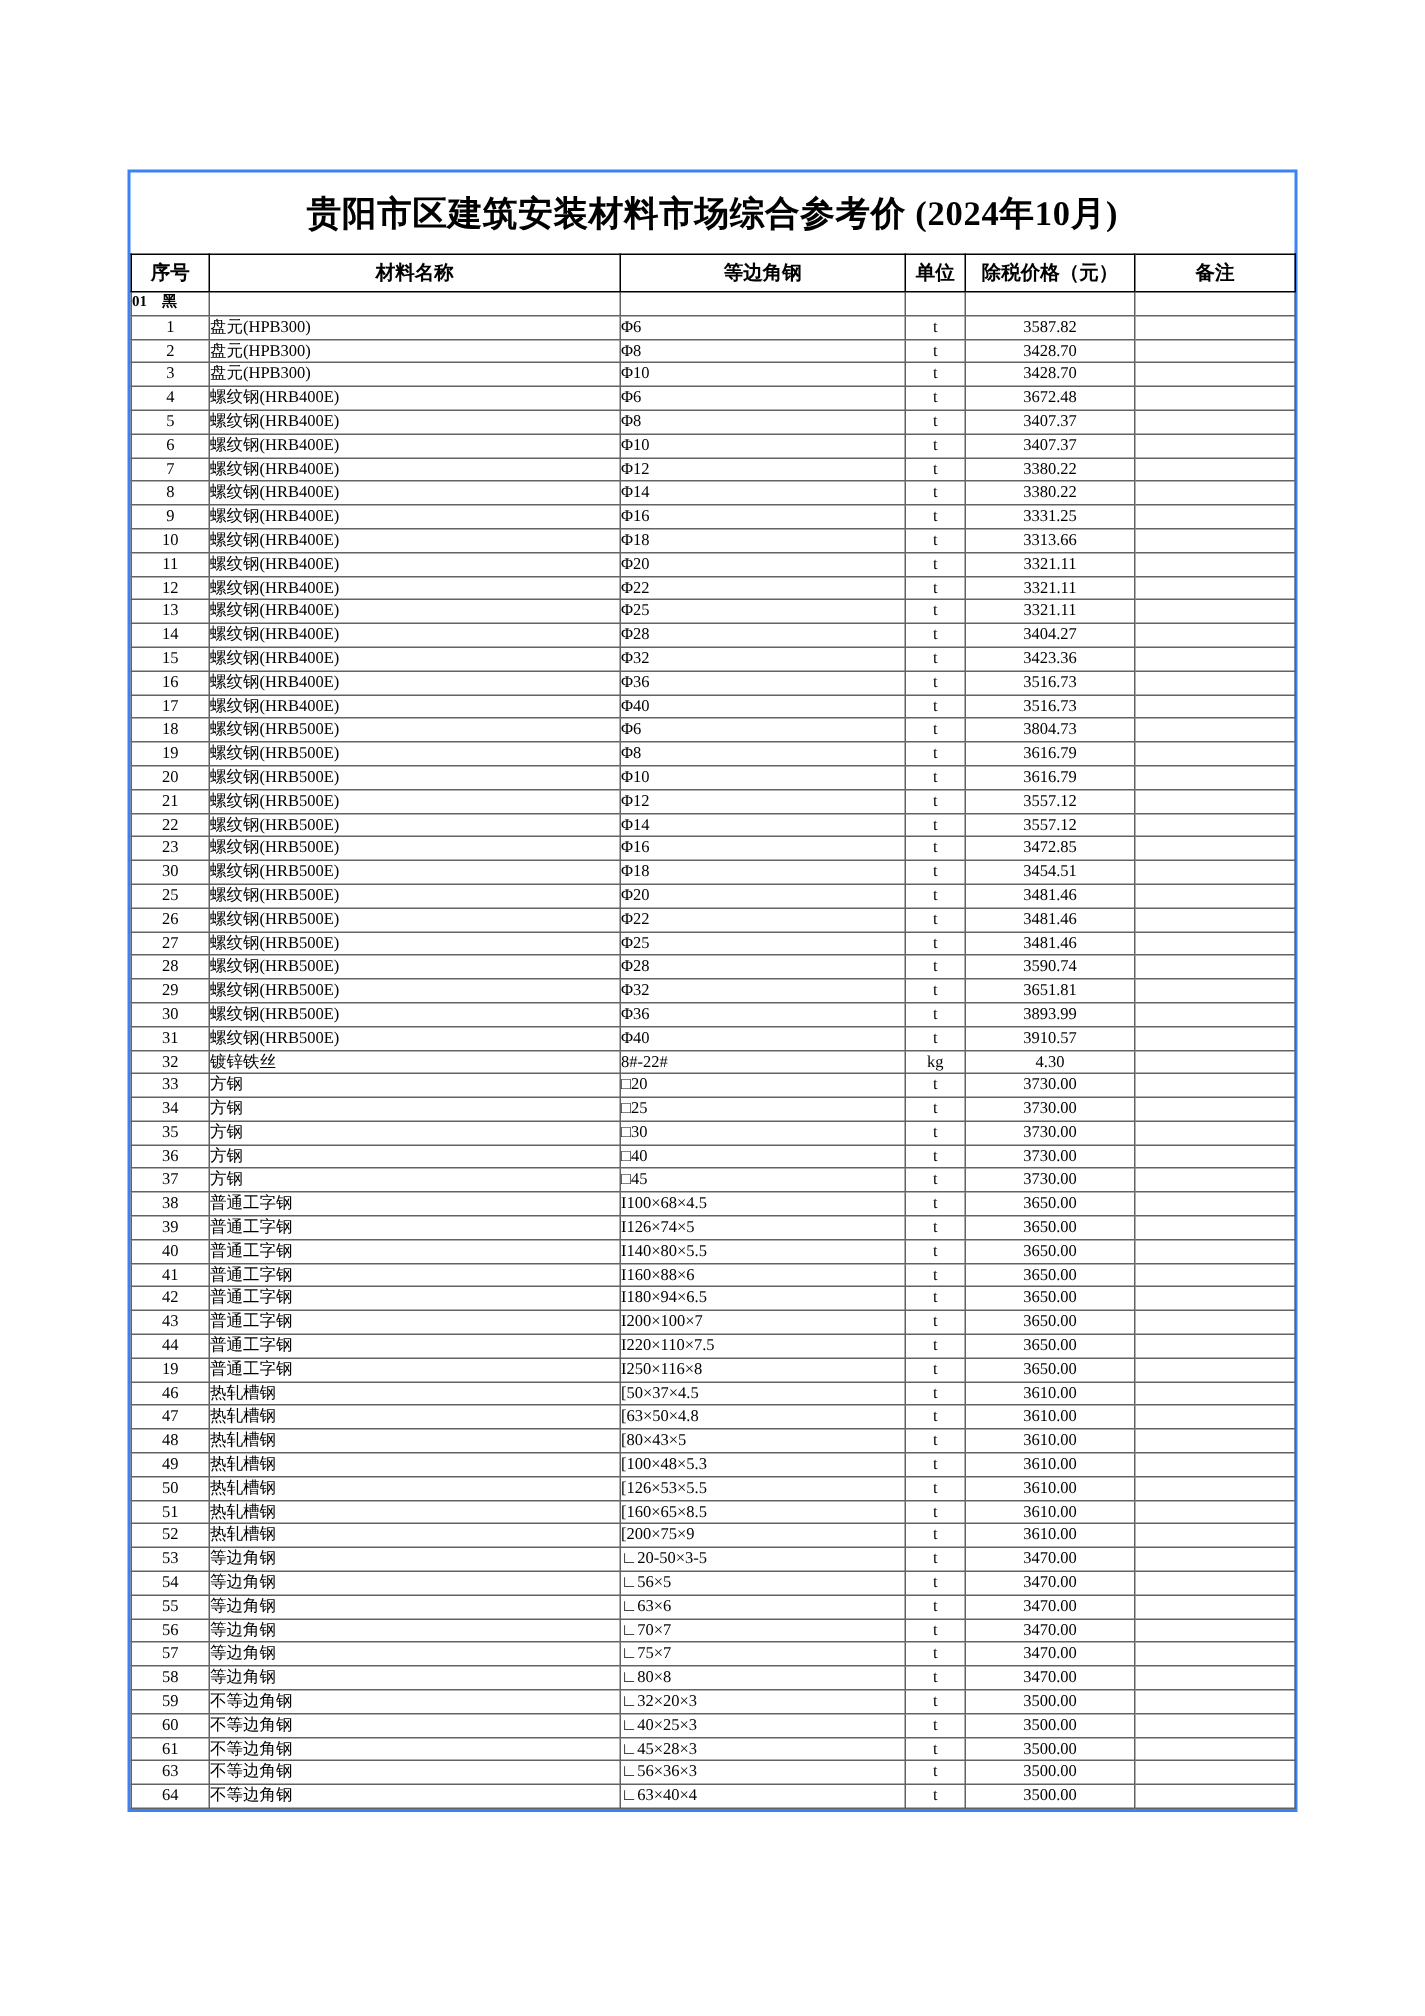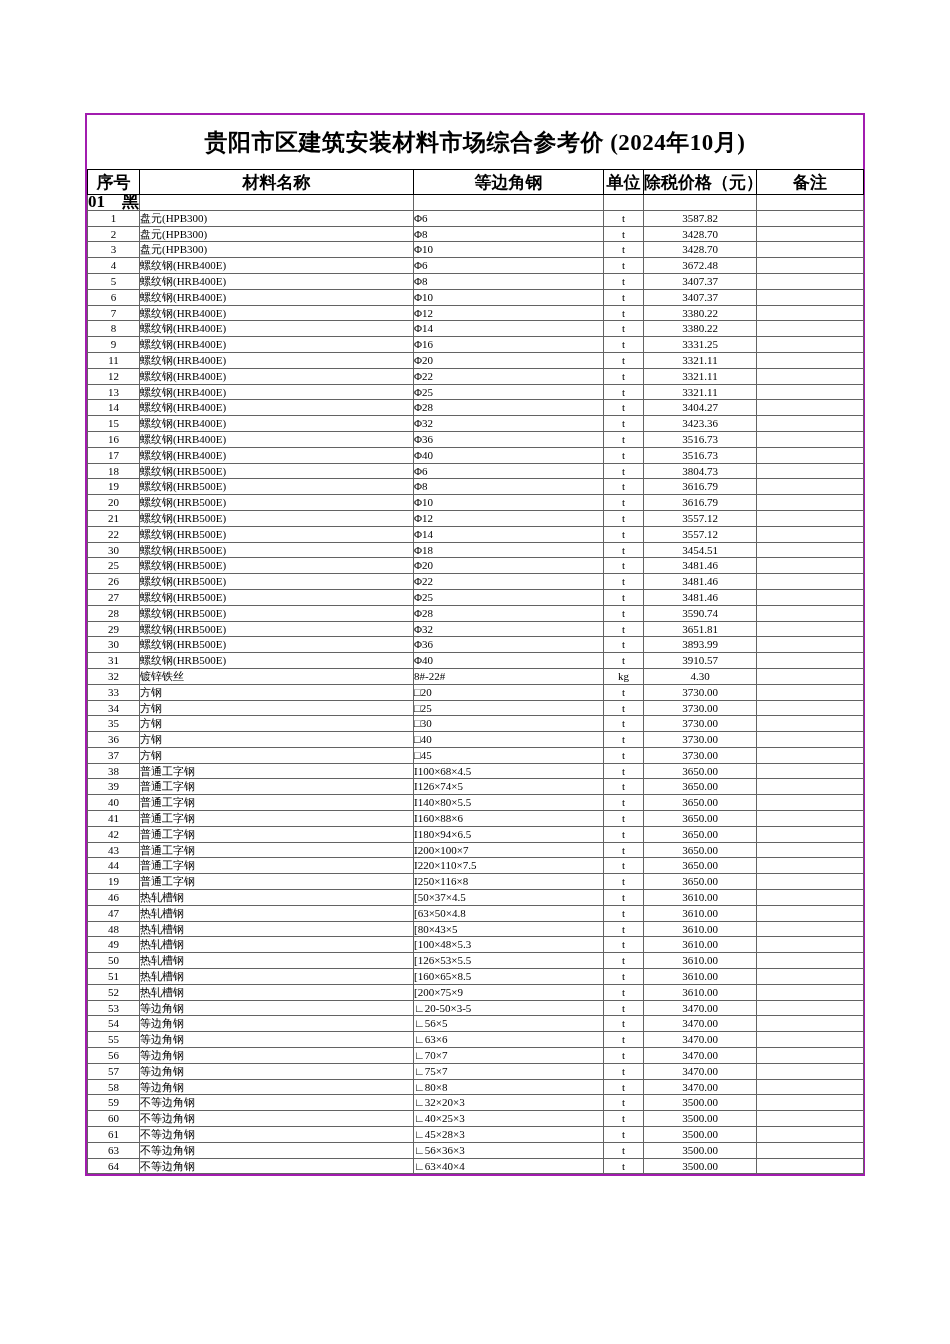--- a/index.html
+++ b/index.html
@@ -5,41 +5,41 @@
   html,body{margin:0;padding:0;background:#ffffff;}
   body{
     width:950px;height:1344px;position:relative;
     font-family:"Liberation Serif","DejaVu Serif",serif;
     color:#000;
     -webkit-font-smoothing:antialiased;
   }
   .sheet{position:absolute;left:0;top:0;width:950px;height:1344px;background:#fff;overflow:hidden;}
   .doc{
     position:absolute;left:85px;top:113px;width:776px;
-    border:2px solid #a21caf;background:#fff;
+    border:2px solid #3b82f6;background:#fff;
   }
   .title-band{
     height:54px;display:flex;align-items:center;justify-content:center;
     font-size:23px;font-weight:bold;letter-spacing:0.5px;
     white-space:nowrap;overflow:hidden;
   }
   table.price-table{
     border-collapse:collapse;width:100%;table-layout:fixed;
   }
   table.price-table th{
     border:1px solid #000;border-top:1.5px solid #000;
-    font-weight:bold;font-size:17px;height:24px;padding:0;
+    font-weight:bold;font-size:13px;height:24px;padding:0;
     text-align:center;white-space:nowrap;overflow:hidden;
   }
   table.price-table td{
     border:1px solid #636363;
     font-size:11px;height:14.8px;line-height:14.8px;
     padding:0;white-space:nowrap;overflow:hidden;
   }
-  tr.section-row td{font-weight:bold;font-size:17px;}
+  tr.section-row td{font-weight:bold;font-size:10px;}
   td.c-num{text-align:center;}
   td.c-name{text-align:left;padding-left:3px;}
   td.c-spec{text-align:left;padding-left:3px;}
   td.c-unit{text-align:center;}
   td.c-price{text-align:center;}
   td.c-note{text-align:center;}
 </style>
 </head>
 <body>
 
@@ -140,20 +140,28 @@
           </tr>
           <tr>
             <td class="c-num">9</td>
             <td class="c-name">螺纹钢(HRB400E)</td>
             <td class="c-spec">Φ16</td>
             <td class="c-unit">t</td>
             <td class="c-price">3331.25</td>
             <td class="c-note"></td>
           </tr>
           <tr>
+            <td class="c-num">10</td>
+            <td class="c-name">螺纹钢(HRB400E)</td>
+            <td class="c-spec">Φ18</td>
+            <td class="c-unit">t</td>
+            <td class="c-price">3313.66</td>
+            <td class="c-note"></td>
+          </tr>
+          <tr>
             <td class="c-num">11</td>
             <td class="c-name">螺纹钢(HRB400E)</td>
             <td class="c-spec">Φ20</td>
             <td class="c-unit">t</td>
             <td class="c-price">3321.11</td>
             <td class="c-note"></td>
           </tr>
           <tr>
             <td class="c-num">12</td>
             <td class="c-name">螺纹钢(HRB400E)</td>
@@ -233,20 +241,28 @@
             <td class="c-unit">t</td>
             <td class="c-price">3557.12</td>
             <td class="c-note"></td>
           </tr>
           <tr>
             <td class="c-num">22</td>
             <td class="c-name">螺纹钢(HRB500E)</td>
             <td class="c-spec">Φ14</td>
             <td class="c-unit">t</td>
             <td class="c-price">3557.12</td>
+            <td class="c-note"></td>
+          </tr>
+          <tr>
+            <td class="c-num">23</td>
+            <td class="c-name">螺纹钢(HRB500E)</td>
+            <td class="c-spec">Φ16</td>
+            <td class="c-unit">t</td>
+            <td class="c-price">3472.85</td>
             <td class="c-note"></td>
           </tr>
           <tr>
             <td class="c-num">30</td>
             <td class="c-name">螺纹钢(HRB500E)</td>
             <td class="c-spec">Φ18</td>
             <td class="c-unit">t</td>
             <td class="c-price">3454.51</td>
             <td class="c-note"></td>
           </tr>

